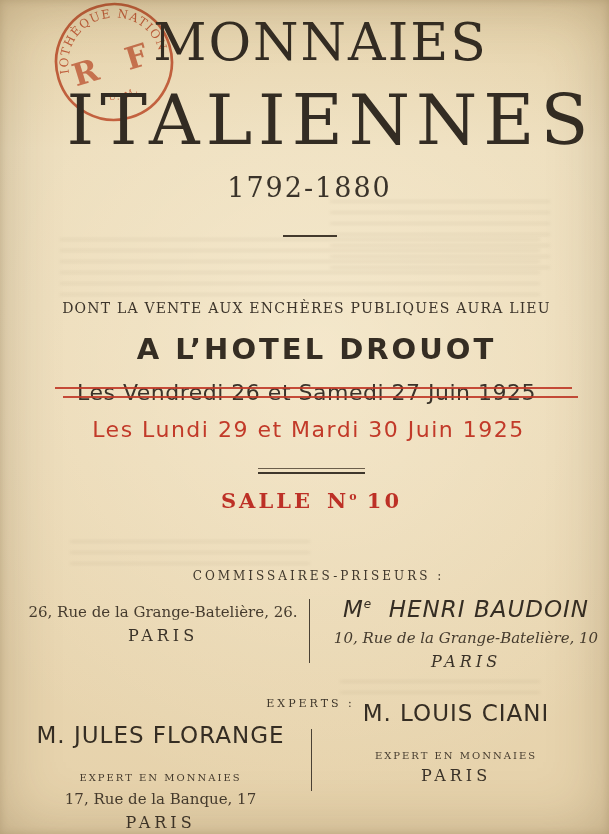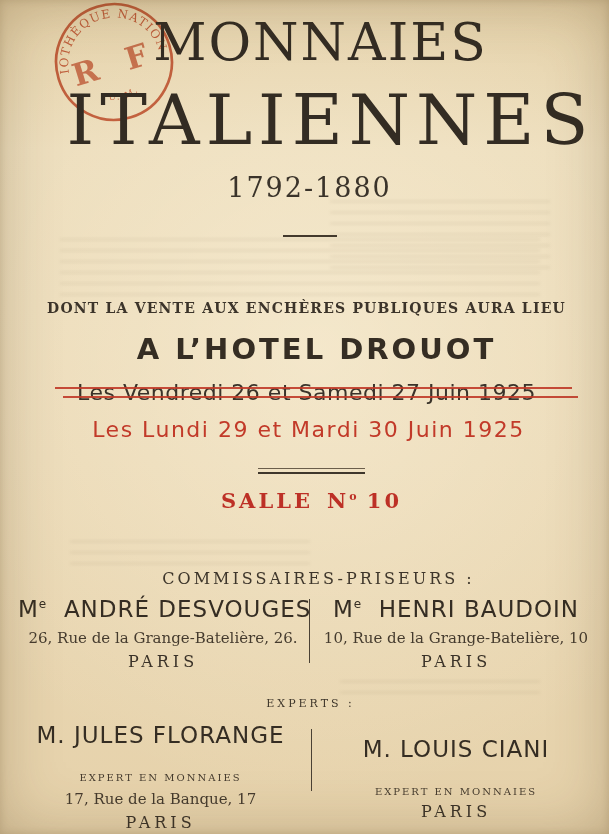--- a/index.html
+++ b/index.html
@@ -30,21 +30,21 @@
   
   .title1{top:14px;font-size:52px;letter-spacing:2px;line-height:1.1;color:#332c23;}
   .title1 .ib{transform:translateX(16px);}
   .title2{top:82px;font-size:70px;letter-spacing:6px;line-height:1.1;color:#332c23;}
   .title2 .ib{transform:translateX(26px);}
   .daterange{top:172px;font-size:27px;letter-spacing:2px;color:#3a332a;}
   .daterange .ib{transform:translateX(5px);}
   .rule1{position:absolute;top:235px;left:283px;width:54px;height:2px;background:#43392c;}
 
   .intro{top:300px;font-size:14px;letter-spacing:1.2px;color:#3c342a;}
-  .intro .ib{transform:translateX(2px);font-weight:bold;}
+  .intro .ib{transform:translateX(2px);}
   .venue{top:332px;font-family:"DejaVu Sans","Liberation Sans",sans-serif;
     font-size:29px;letter-spacing:3px;color:#352d23;}
   .venue .ib{transform:translateX(12px);font-weight:bold;}
 
   .struck{top:380px;font-family:"DejaVu Sans","Liberation Sans",sans-serif;
     font-size:22px;letter-spacing:.5px;color:#3a332a;}
   .struck .wrap{position:relative;transform:translateX(2px);}
   .strike-line{position:absolute;height:2px;background:#c03a28;opacity:.9;}
   .strike-line.l1{top:7px;left:-22px;right:-36px;}
   .strike-line.l2{top:16px;left:-14px;right:-42px;}
@@ -55,38 +55,38 @@
 
   .rule2{position:absolute;left:258px;top:468px;width:107px;}
   .rule2 .a{height:1px;background:#6b5e4b;}
   .rule2 .b{height:2px;background:#3f372c;margin-top:3px;}
 
   .salle{top:488px;font-size:21px;font-weight:bold;letter-spacing:3px;color:#bd3026;}
   .salle .ib{transform:translateX(7px);}
   .salle .gap{display:inline-block;width:14px;}
   .salle sup{font-size:11px;letter-spacing:0;}
 
-  .subhead{font-size:16px;letter-spacing:3px;color:#3e362b;}
+  .subhead{font-size:12px;letter-spacing:3px;color:#3e362b;}
   .comm-head{top:569px;}
   .comm-head .ib{transform:translateX(14px);}
   .exp-head{top:697px;font-size:11px;}
   .exp-head .ib{transform:translateX(6px);}
 
   .col{position:absolute;text-align:center;}
   .col .name{font-family:"DejaVu Sans","Liberation Sans",sans-serif;
     font-size:23px;letter-spacing:1px;color:#352d23;white-space:nowrap;}
   .col .name sup{font-size:12px;}
   .col .addr{font-size:15px;color:#453b2e;margin-top:7px;white-space:nowrap;}
   .col .city{font-size:16px;letter-spacing:4px;color:#3a3228;margin-top:5px;}
   .col .subtitle{font-size:10px;letter-spacing:2px;color:#453b2e;margin-top:24px;}
   .col .addr2{margin-top:7px;}
   .colL1{left:18px;top:596px;width:290px;}
-  .colR1{left:322px;top:596px;width:268px;}
+  .colR1{left:332px;top:596px;width:268px;font-style:italic;}
   .colL2{left:18px;top:722px;width:285px;}
-  .colR2{left:322px;top:736px;width:268px;}
+  .colR2{left:322px;top:700px;width:268px;}
   .vdiv{position:absolute;width:1px;background:#4a4134;}
   .vdiv.d1{left:309px;top:599px;height:64px;}
   .vdiv.d2{left:311px;top:729px;height:62px;}
 </style>
 </head>
 <body>
 
 <div class="sheet">
 
   <div class="bleed" style="left:330px;top:200px;width:220px;height:70px;"></div>
@@ -149,21 +149,20 @@
       <span>SALLE</span><span class="gap"></span><span>N</span><sup>o</sup>
       <span>10</span>
     </span>
   </div>
 
   <div class="centered subhead comm-head">
     <span class="ib">COMMISSAIRES-PRISEURS :</span>
   </div>
 
   <div class="col colL1">
-    <div class="name"><span>M</span><sup>e</sup>&nbsp; <span>ANDRÉ DESVOUGES</span></div>
     <div class="addr">26, Rue de la Grange-Batelière, 26.</div>
     <div class="city">PARIS</div>
   </div>
   <div class="vdiv d1"></div>
   <div class="col colR1">
     <div class="name"><span>M</span><sup>e</sup>&nbsp; <span>HENRI BAUDOIN</span></div>
     <div class="addr">10, Rue de la Grange-Batelière, 10</div>
     <div class="city">PARIS</div>
   </div>
 

